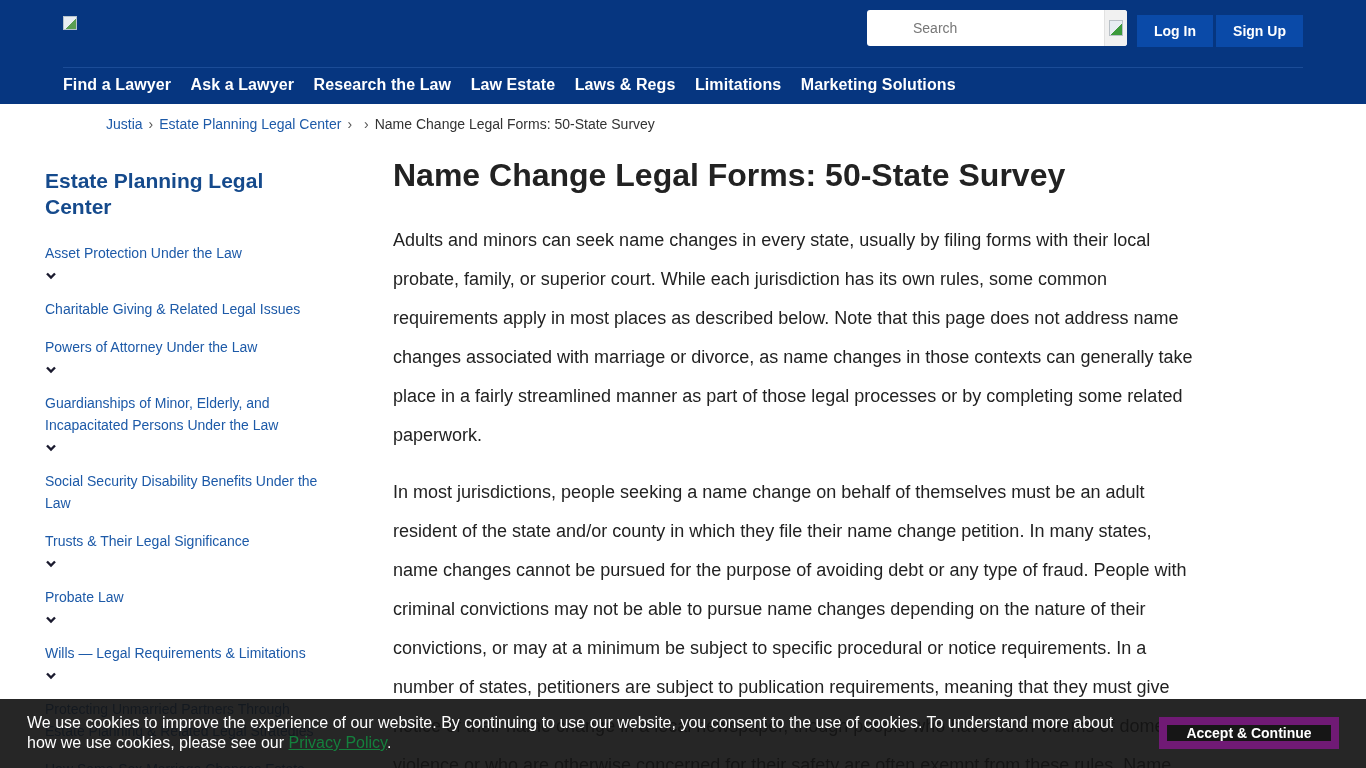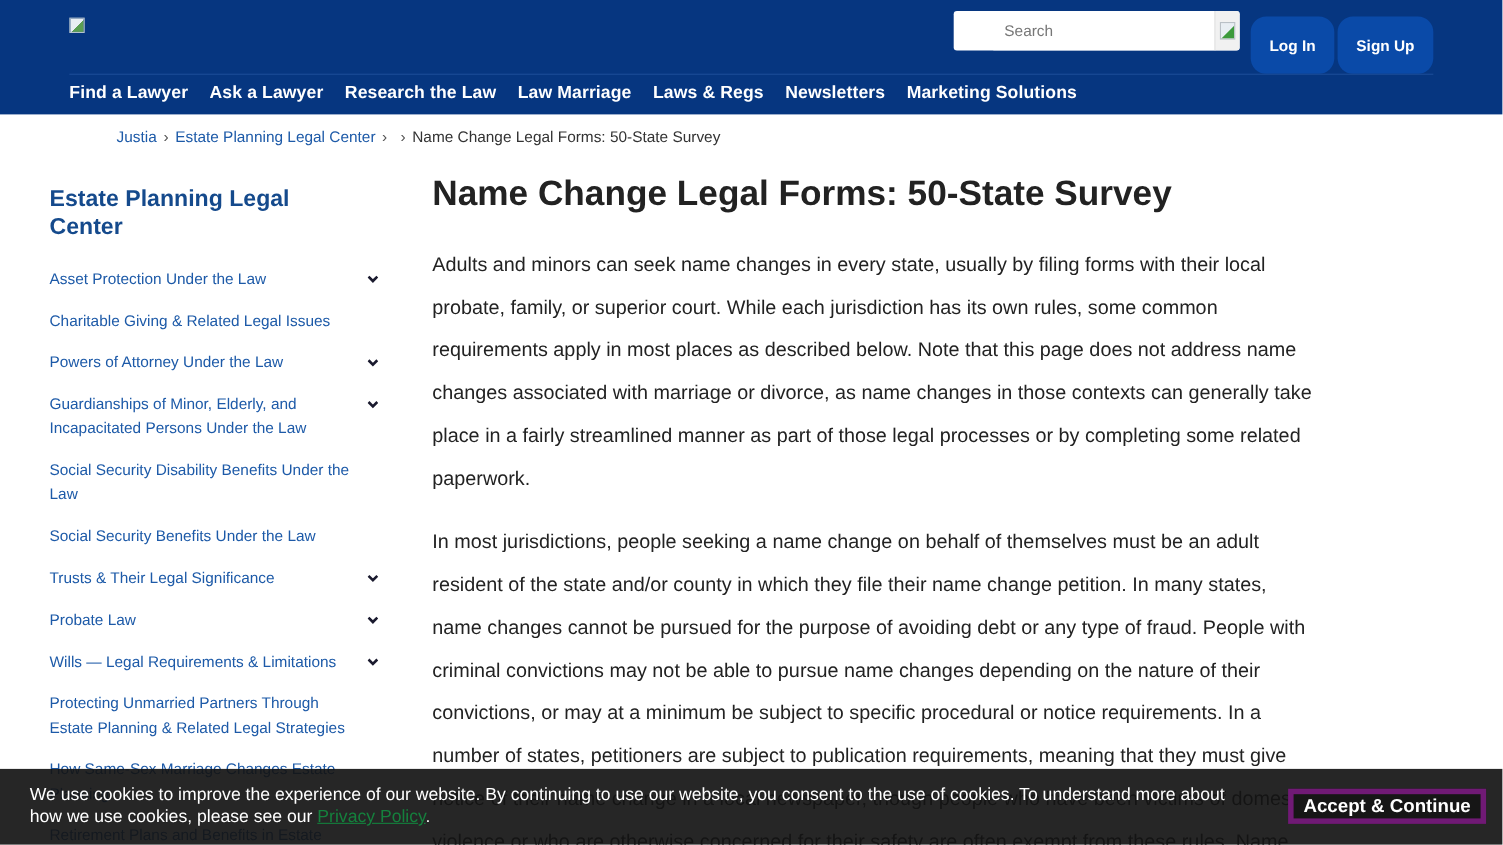--- a/index.html
+++ b/index.html
@@ -8,51 +8,51 @@
 
     
     .site-header { background: #063680; width: 100%; height: 104px; position: relative; }
     .logo { position: absolute; left: 63px; top: 16px; width: 16px; height: 16px; }
     .logo .broken { width: 14px; height: 14px; background: linear-gradient(135deg, #e8eef3 55%, #5a9e52 56%); border: 1px solid #b5c3cd; }
     .search-box { position: absolute; left: 867px; top: 10px; width: 260px; height: 36px; background: #fff; border-radius: 3px; display: flex; overflow: hidden; padding-left: 36px; }
     .search-box input { border: none; outline: none; flex: 1; padding: 0 10px; font-family: "Liberation Sans", sans-serif; font-size: 14px; color: #333; background: #fff; }
     .search-box input::placeholder { color: #777; }
     .search-btn { width: 36px; height: 36px; background: #f1f1f1; display: flex; align-items: center; justify-content: center; border-left: 1px solid #e2e2e2; cursor: pointer; }
     .search-btn .broken { width: 14px; height: 16px; background: linear-gradient(135deg, #e8eef3 55%, #3c9a3c 56%); border: 1px solid #b9c0c6; }
-    .hdr-btn { position: absolute; top: 15px; height: 52px; background: #0a4aa8; color: #fff; font-weight: bold; font-size: 14px; display: flex; align-items: center; justify-content: center; border-radius: 14px; cursor: pointer; }
+    .hdr-btn { position: absolute; top: 15px; height: 32px; background: #0a4aa8; color: #fff; font-weight: bold; font-size: 14px; display: flex; align-items: center; justify-content: center; border-radius: 0; cursor: pointer; }
     .btn-login { left: 1137px; width: 76px; }
     .btn-signup { left: 1216px; width: 87px; }
     .hdr-divider { position: absolute; left: 63px; right: 63px; top: 67px; height: 1px; background: #1b4c97; }
     .main-nav { position: absolute; left: 63px; top: 76px; display: flex; gap: 19.5px; align-items: flex-end; }
     .main-nav a { color: #fff; font-weight: bold; font-size: 16px; text-decoration: none; letter-spacing: 0.1px; }
 
     
     .breadcrumb { position: absolute; left: 63px; top: 116px; font-size: 14px; display: flex; align-items: center; white-space: nowrap; margin-left: 43px; }
     .breadcrumb a { color: #1d5aa8; text-decoration: none; }
     .breadcrumb .sep { color: #555; margin: 0 6px; font-size: 14px; }
     .breadcrumb .current { color: #333; }
 
     
     .sidebar { position: absolute; left: 45px; top: 168px; width: 300px; }
     .sidebar h2 { color: #154a8c; font-size: 21px; font-weight: bold; line-height: 26px; margin-bottom: 22px; width: 260px; }
-    .side-item { display: flex; justify-content: space-between; align-items: flex-start; margin-bottom: 16px; }
+    .side-item { display: flex; justify-content: space-between; align-items: flex-start; margin-bottom: 16px; flex-direction: column; }
     .side-item a { color: #1d5aa8; font-size: 14px; line-height: 22px; text-decoration: none; width: 280px; }
     .chev { width: 12px; height: 12px; margin-top: 6px; display: flex; align-items: center; justify-content: center; }
     .chev svg { width: 10px; height: 8px; }
 
     
     .content { position: absolute; left: 393px; top: 155px; width: 805px; }
     .content h1 { font-size: 32px; font-weight: bold; color: #222; line-height: 40px; margin-bottom: 26px; }
     .content p { font-size: 18px; line-height: 39px; color: #222; margin-bottom: 18px; }
 
     
     .cookie-banner { position: absolute; left: 0; top: 699px; width: 1366px; height: 69px; background: rgba(20,20,20,0.92); }
     .cookie-text { position: absolute; left: 27px; top: 14px; width: 1110px; color: #fff; font-size: 16px; line-height: 20px; }
     .cookie-text a { color: #15803d; text-decoration: underline; }
-    .cookie-accept { position: absolute; left: 1159px; top: 717px; width: 180px; height: 32px; border: 5px solid #701a75; color: #fff; font-weight: bold; font-size: 17px; display: flex; align-items: center; justify-content: center; background: #161616; cursor: pointer; margin-left: 12px; }
+    .cookie-accept { position: absolute; left: 1159px; top: 717px; width: 180px; height: 32px; border: 8px solid #701a75; color: #fff; font-weight: bold; font-size: 14px; display: flex; align-items: center; justify-content: center; background: #161616; cursor: pointer; }
   </style>
 </head>
 <body>
 
 <header class="site-header">
   <div class="logo" title="Justia logo (broken image)">
     <div class="broken"></div>
   </div>
 
   <div class="search-box">
@@ -64,23 +64,23 @@
 
   <div class="hdr-btn btn-login">Log In</div>
   <div class="hdr-btn btn-signup">Sign Up</div>
 
   <div class="hdr-divider"></div>
 
   <nav class="main-nav">
     <a href="#">Find a Lawyer</a>
     <a href="#">Ask a Lawyer</a>
     <a href="#">Research the Law</a>
-    <a href="#">Law Marriage</a>
+    <a href="#">Law Estate</a>
     <a href="#">Laws &amp; Regs</a>
-    <a href="#">Newsletters</a>
+    <a href="#">Limitations</a>
     <a href="#">Marketing Solutions</a>
   </nav>
 </header>
 
 <div class="breadcrumb">
   <a href="#">Justia</a>
   <span class="sep">›</span>
   <a href="#">Estate Planning Legal Center</a>
   <span class="sep">›</span>
   <span class="sep">›</span>
@@ -112,23 +112,20 @@
   <div class="side-item">
     <a href="#" style="width:250px">Guardianships of Minor, Elderly, and Incapacitated Persons Under the Law</a>
     <span class="chev">
         <svg viewBox="0 0 10 8">
           <path d="M1 1.5 L5 5.5 L9 1.5" stroke="#1a1a2e" stroke-width="2.4" fill="none"></path>
         </svg>
       </span>
   </div>
   <div class="side-item">
     <a href="#" style="width:285px">Social Security Disability Benefits Under the Law</a>
-  </div>
-  <div class="side-item">
-    <a href="#">Social Security Benefits Under the Law</a>
   </div>
   <div class="side-item">
     <a href="#">Trusts &amp; Their Legal Significance</a>
     <span class="chev">
         <svg viewBox="0 0 10 8">
           <path d="M1 1.5 L5 5.5 L9 1.5" stroke="#1a1a2e" stroke-width="2.4" fill="none"></path>
         </svg>
       </span>
   </div>
   <div class="side-item">

